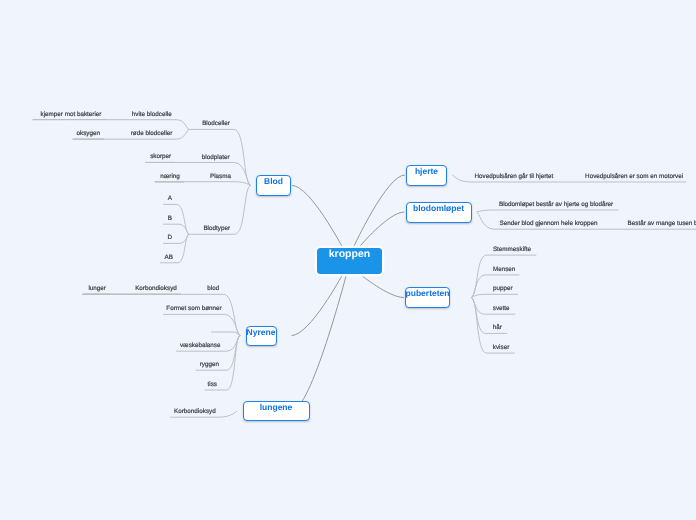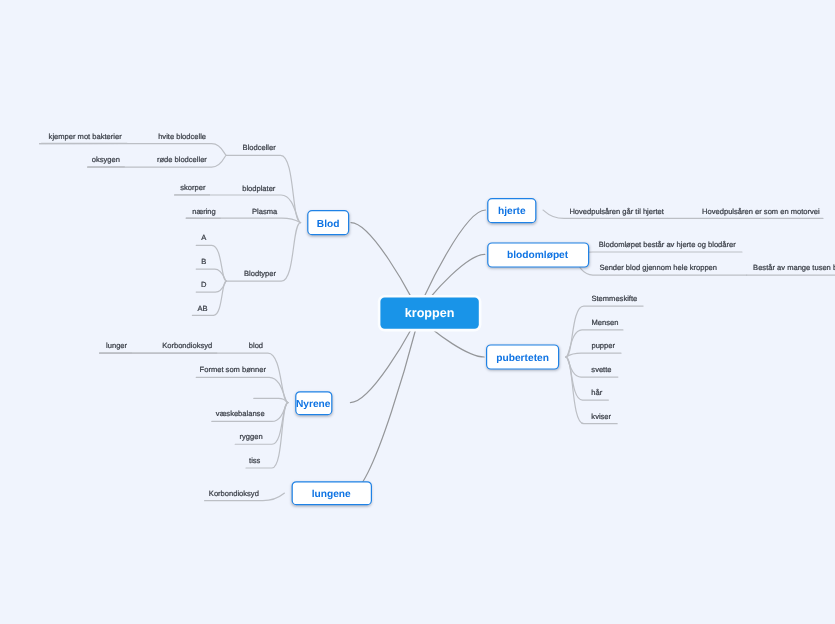--- a/index.html
+++ b/index.html
@@ -1,21 +1,21 @@
 <!DOCTYPE html>
 <html><head>
 <meta charset="utf-8">
 <title>kroppen mindmap</title>
 <style>
   html,body{margin:0;padding:0;}
   body{width:696px;height:520px;background:#f0f4fd;-webkit-font-smoothing:antialiased;text-rendering:geometricPrecision;
        font-family:"Liberation Sans",sans-serif;overflow:hidden;position:relative;}
   #stage{position:absolute;left:0;top:0;width:696px;height:520px;transform:translateZ(0);}
   svg#links{position:absolute;left:0;top:0;width:696px;height:520px;}
-  .node{position:absolute;box-sizing:border-box;display:flex;align-items:center;
+  .node{position:absolute;box-sizing:border-box;display:flex;align-items:flex-start;
         justify-content:center;border-radius:4px;font-weight:bold;white-space:nowrap;}
   .node.root{background:#1994e8;color:#fff;font-size:10.5px;
              box-shadow:0 0 0 2.2px #fbfdff;border-radius:3.5px;}
   .node.branch{background:#fff;color:#0e73e3;border:1.6px solid #1f82e6;font-size:8.5px;
                box-shadow:0 1px 2px rgba(60,70,90,0.3);}
   .lbl{position:absolute;font-size:6.3px;color:#3c4049;white-space:nowrap;
        line-height:7px;-webkit-text-stroke:0.2px #3c4049;}
 </style>
 </head>
 <body>
@@ -57,33 +57,33 @@
       <path d="M471.50 297.50 C476.88 297.50 475.39 333.40 485.40 333.40 L507.00 333.40" fill="none" stroke="#bcbfc5" stroke-width="1" stroke-linecap="round" vector-effect="non-scaling-stroke"></path>
       <path d="M471.50 297.50 C478.25 297.50 475.70 353.10 486.50 353.10 L514.30 353.10" fill="none" stroke="#bcbfc5" stroke-width="1" stroke-linecap="round" vector-effect="non-scaling-stroke"></path>
       <path d="M292.50 185.50 C309.93 185.50 342.30 247.00 342.30 247.00" fill="none" stroke="#949699" stroke-width="1" stroke-linecap="round" vector-effect="non-scaling-stroke"></path>
       <path d="M404.50 175.00 C386.69 175.00 353.60 247.00 353.60 247.00" fill="none" stroke="#949699" stroke-width="1" stroke-linecap="round" vector-effect="non-scaling-stroke"></path>
       <path d="M404.00 212.00 C388.36 212.00 359.30 247.00 359.30 247.00" fill="none" stroke="#949699" stroke-width="1" stroke-linecap="round" vector-effect="non-scaling-stroke"></path>
       <path d="M403.50 297.50 C388.73 297.50 361.30 275.20 361.30 275.20" fill="none" stroke="#949699" stroke-width="1" stroke-linecap="round" vector-effect="non-scaling-stroke"></path>
       <path d="M292.00 335.50 C309.57 335.50 342.20 275.20 342.20 275.20" fill="none" stroke="#949699" stroke-width="1" stroke-linecap="round" vector-effect="non-scaling-stroke"></path>
       <path d="M292.00 411.00 C310.97 411.00 346.20 275.20 346.20 275.20" fill="none" stroke="#949699" stroke-width="1" stroke-linecap="round" vector-effect="non-scaling-stroke"></path>
     </svg>
   <div id="nodes">
-      <div class="node root" style="left:317px;top:247.5px;width:82px;height:26px">
+      <div class="node root" style="left:317px;top:247.5px;width:65px;height:26px">
         <span>kroppen</span>
       </div>
       <div class="node branch" style="left:256px;top:175px;width:35px;height:21px">
         <span>Blod</span>
       </div>
       <div class="node branch" style="left:406px;top:164.5px;width:41px;height:21px">
         <span>hjerte</span>
       </div>
-      <div class="node branch" style="left:405.5px;top:201.5px;width:85px;height:21px">
+      <div class="node branch" style="left:405.5px;top:201.5px;width:66px;height:21px">
         <span>blodomløpet</span>
       </div>
-      <div class="node branch" style="left:405px;top:287px;width:61px;height:21px">
+      <div class="node branch" style="left:405px;top:287px;width:45px;height:21px">
         <span>puberteten</span>
       </div>
       <div class="node branch" style="left:245.5px;top:325.5px;width:31px;height:20px">
         <span>Nyrene</span>
       </div>
       <div class="node branch" style="left:242.5px;top:401px;width:67px;height:20px">
         <span>lungene</span>
       </div>
     </div>
   <div id="labels">

